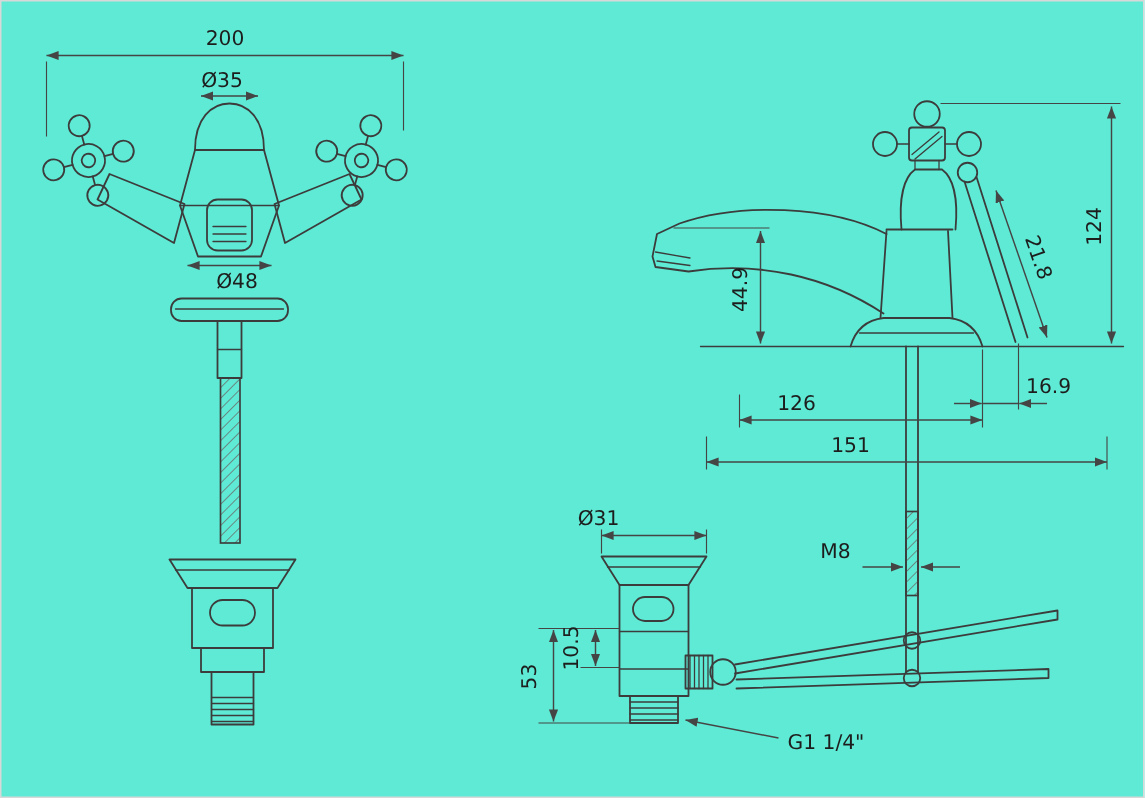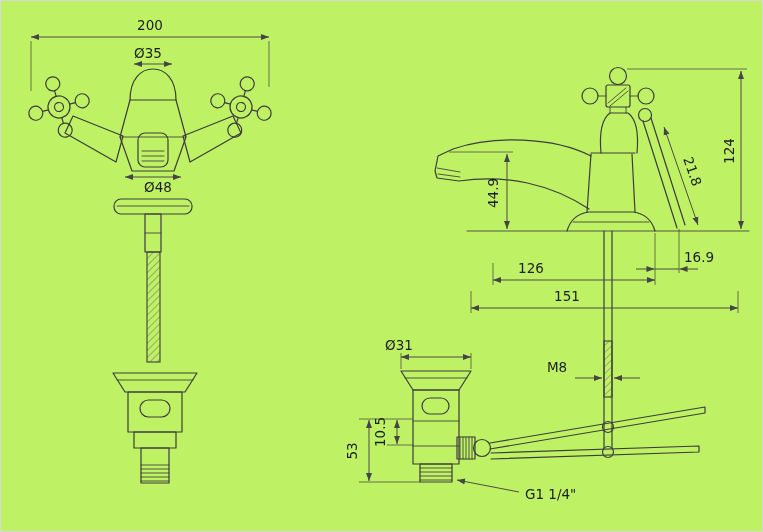--- a/index.html
+++ b/index.html
@@ -1,17 +1,17 @@
 <!DOCTYPE html>
 <html><head>
 <meta charset="utf-8">
 <style>
   html,body{margin:0;padding:0;background:#ffffff}
   .sheet{
-    width:763px;height:532px;background:#bef264;position:relative;overflow:hidden;
+    width:763px;height:532px;background:#5eead4;position:relative;overflow:hidden;
     box-sizing:border-box;border:1px solid #d8d8d8;
     font-family:"DejaVu Sans", sans-serif;
   }
   svg{display:block}
   .geo{fill:none;stroke:#3c3c3c;stroke-width:1.2;stroke-linejoin:round;stroke-linecap:round}
   .thin{fill:none;stroke:#3c3c3c;stroke-width:0.85;stroke-linecap:round}
   .dim{fill:none;stroke:#454545;stroke-width:0.95}
   .ext{fill:none;stroke:#454545;stroke-width:0.75}
   .dim-text{font-size:13.5px;fill:#1d1d1d;font-family:"DejaVu Sans", sans-serif}
   .hatched{fill:url(#hatch);stroke:#3c3c3c;stroke-width:1.1}

